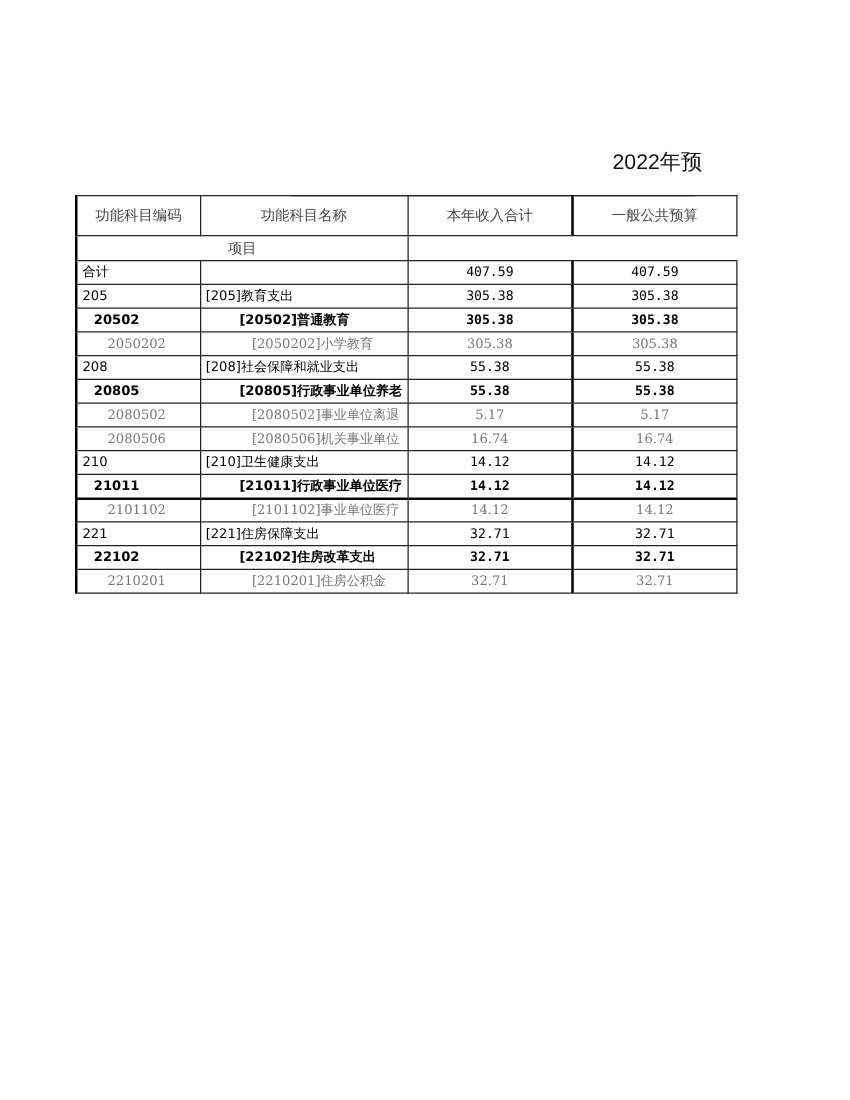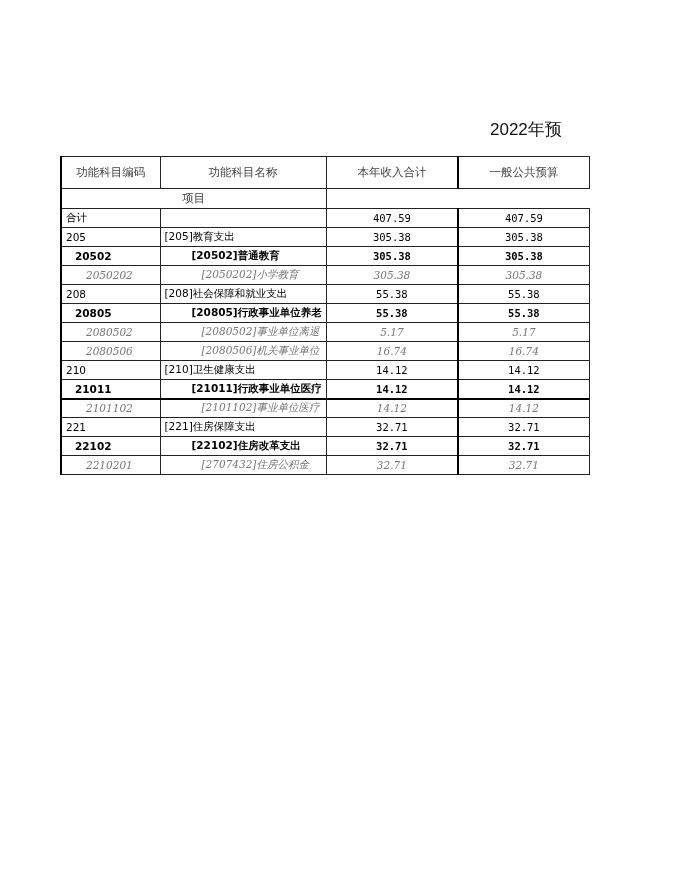--- a/index.html
+++ b/index.html
@@ -10,21 +10,21 @@
     .sheet { position: absolute; left: 60px; top: 156px; }
     table { border-collapse: collapse; table-layout: fixed; }
     td { height: 19px; padding: 0 4px; font-size: 10.5px; overflow: hidden; white-space: nowrap;
          border: 1px solid #222; box-sizing: border-box; }
     col.c1 { width: 99px; } col.c2 { width: 133px; } col.c3 { width: 132px; } col.c4 { width: 131px; }
     .hdr td { height: 20px; color: #444; text-align: center; font-size: 11.5px; }
     .hdr2 td { height: 32px; }
     .num { text-align: center; font-family: "DejaVu Sans Mono", "Liberation Mono", monospace; }
     .l0 td { font-weight: normal; color: #000; }
     .l1 td { font-weight: bold; color: #000; }
-    .l2 td { color: #777; font-family: "DejaVu Serif", "Liberation Serif", serif; font-style: italic; }
+    .l2 td { color: #777; font-family: "DejaVu Serif", "Liberation Serif", serif; }
     .l2 td.num { font-family: "DejaVu Serif", "Liberation Serif", serif; }
     .l1 td.code { padding-left: 13px; }
     .l1 td.name { padding-left: 31px; }
     .l2 td.code { padding-left: 24px; }
     .l2 td.name { padding-left: 41px; }
     .thickL { border-left: 2px solid #000 !important; }
     .thickB td { border-bottom: 2px solid #000; }
     .topline { position: absolute; left: 232px; top: 156px; width: 324px; height: 1px; background: #222; }
   </style>
 </head>
@@ -127,19 +127,19 @@
           <td class="num thickL">32.71</td>
         </tr>
         <tr class="l1">
           <td class="thickL code">22102</td>
           <td class="name">[22102]住房改革支出</td>
           <td class="num">32.71</td>
           <td class="num thickL">32.71</td>
         </tr>
         <tr class="l2">
           <td class="thickL code">2210201</td>
-          <td class="name">[2707432]住房公积金</td>
+          <td class="name">[2210201]住房公积金</td>
           <td class="num">32.71</td>
           <td class="num thickL">32.71</td>
         </tr>
       </tbody>
   </table>
 </div>
 
 </body></html>

